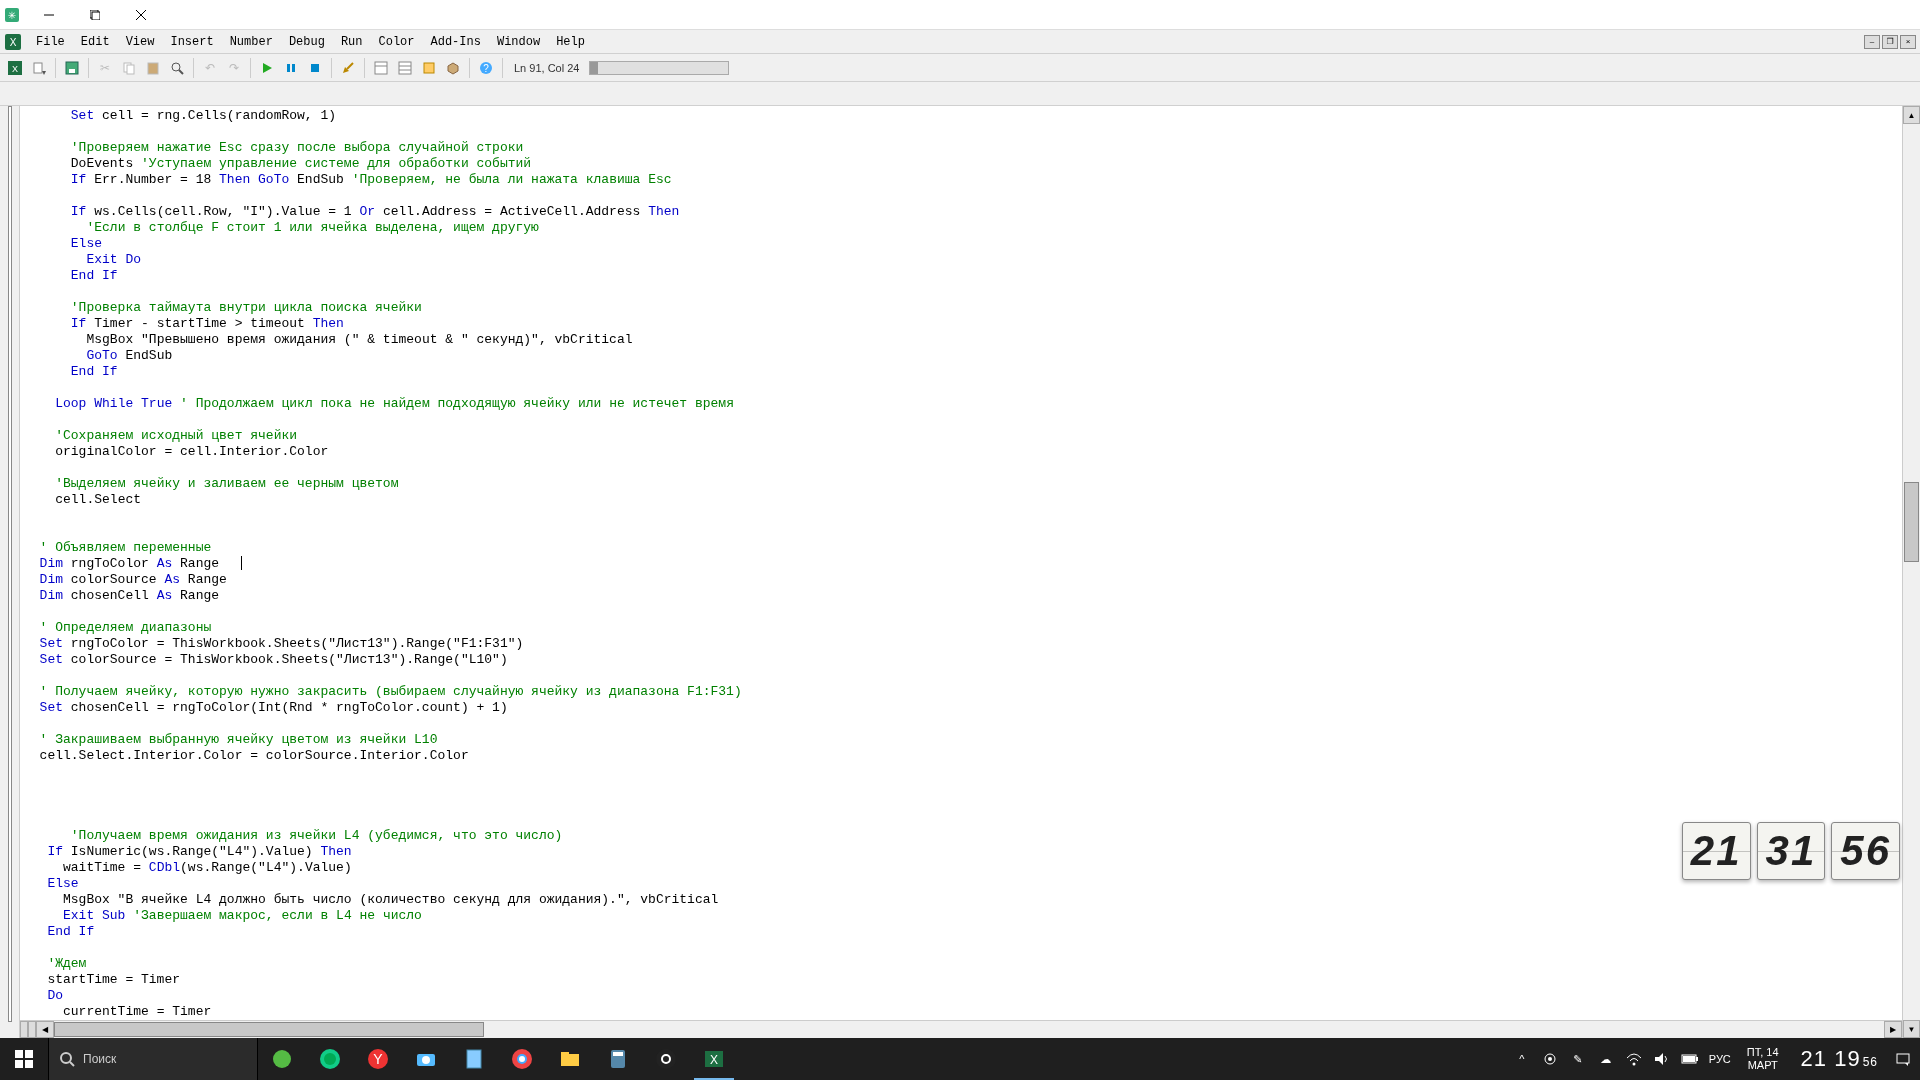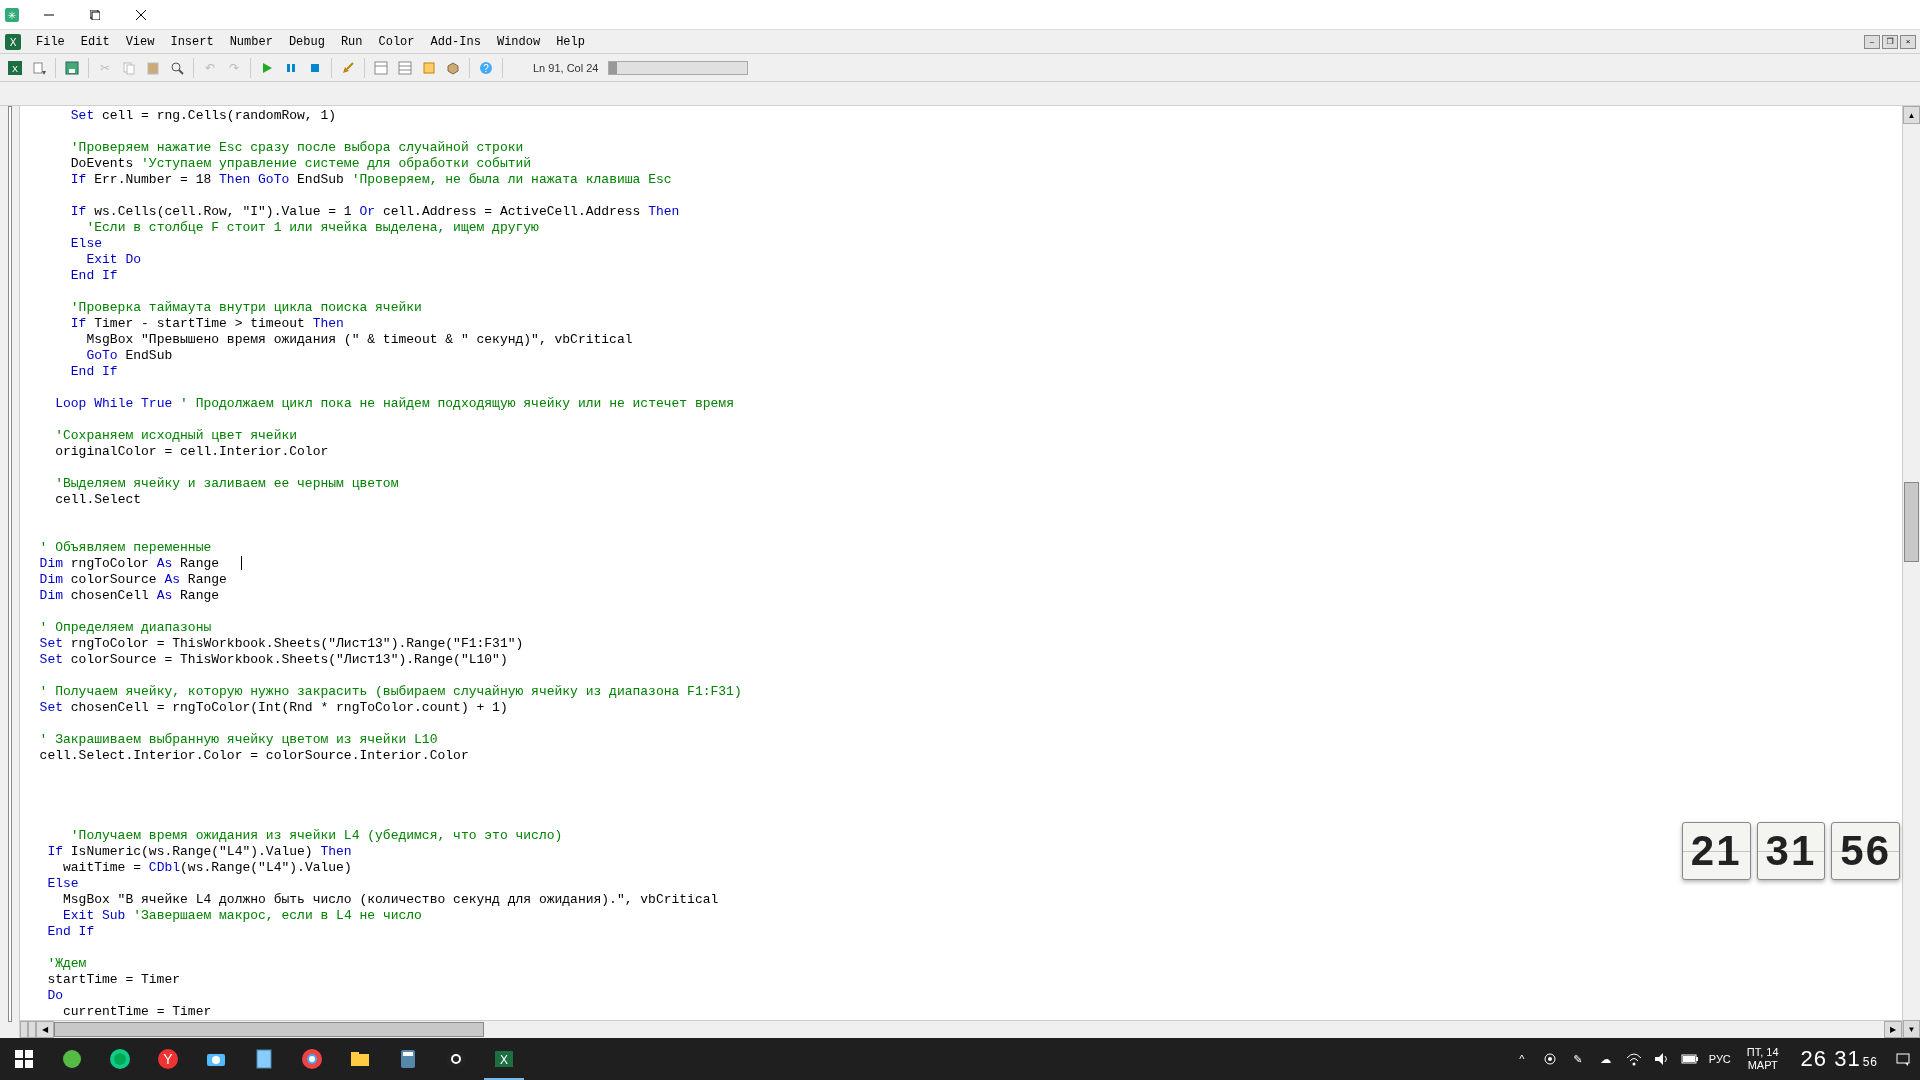--- a/index.html
+++ b/index.html
@@ -17,21 +17,21 @@
 .menubar .icon-left { width: 18px; height: 18px; margin-right: 6px; }
 .menubar .menu-item { padding: 2px 8px; font-size: 12px; color: #000; cursor: default; font-family: Liberation Mono, monospace; }
 .child-controls { position: absolute; right: 4px; display: flex; gap: 2px; }
 .child-controls .cc { width: 16px; height: 14px; border: 1px solid #888; background: #ddd; font-size: 8px; display: flex; align-items: center; justify-content: center; }
 
 
 .toolbar { height: 28px; background: #f0f0f0; display: flex; align-items: center; padding: 0 4px; border-bottom: 1px solid #d0d0d0; gap: 2px; }
 .toolbar .tb-btn { width: 22px; height: 22px; display: flex; align-items: center; justify-content: center; color: #555; border: 1px solid transparent; }
 .toolbar .tb-sep { width: 1px; height: 20px; background: #ccc; margin: 0 3px; }
 .toolbar .tb-btn.disabled { color: #bbb; }
-.toolbar .pos-label { margin-left: 21px; font-size: 11px; color: #333; padding: 0 4px; }
+.toolbar .pos-label { margin-left: 2px; font-size: 11px; color: #333; padding: 0 4px; }
 .toolbar .pos-bar { width: 140px; height: 14px; background: #e0e0e0; border: 1px solid #aaa; position: relative; margin-left: 4px; }
 .toolbar .pos-bar .thumb { position: absolute; left: 0; width: 8px; height: 12px; background: #999; }
 
 
 .dropdown-row { height: 24px; background: #f0f0f0; display: flex; align-items: center; padding: 2px 8px; gap: 8px; border-bottom: 1px solid #d0d0d0; }
 .dropdown-row select { font-size: 12px; height: 20px; background: #fff; border: 1px solid #888; }
 .dropdown-row .dd-left { flex: 1; }
 .dropdown-row .dd-right { flex: 1; }
 
 
@@ -51,21 +51,21 @@
 .vscroll .track { position: absolute; top: 18px; bottom: 18px; left: 0; right: 0; }
 .vscroll .thumb { position: absolute; left: 1px; right: 1px; top: 40%; height: 80px; background: #c8c8c8; border: 1px solid #888; }
 .hscroll { position: absolute; bottom: 0; left: 20px; right: 18px; height: 18px; background: #f0f0f0; border-top: 1px solid #ccc; display: flex; }
 .hscroll .arrow { width: 18px; background: #ddd; border: 1px solid #aaa; display: flex; align-items: center; justify-content: center; font-size: 8px; }
 .hscroll .track { flex: 1; position: relative; }
 .hscroll .thumb { position: absolute; top: 1px; bottom: 1px; left: 0; width: 430px; background: #c8c8c8; border: 1px solid #888; }
 .hscroll .splitter { width: 8px; background: #ddd; border: 1px solid #aaa; }
 
 
 .clock-widget { position: absolute; right: 20px; bottom: 200px; display: flex; gap: 6px; z-index: 50; }
-.clock-seg { background: #f4f4f0; border: 1px solid #888; border-radius: 3px; padding: 4px 8px; font-family: Arial, sans-serif; font-size: 42px; font-weight: bold; color: #222; box-shadow: 0 2px 4px rgba(0,0,0,0.3); position: relative; letter-spacing: 2px; }
+.clock-seg { background: #f4f4f0; border: 1px solid #888; border-radius: 3px; padding: 4px 8px; font-family: Arial, sans-serif; font-size: 42px; font-weight: bold; color: #222; box-shadow: 0 2px 4px rgba(0,0,0,0.3); position: relative; letter-spacing: 2px; font-style: italic; }
 .clock-seg::after { content: ""; position: absolute; left: 0; right: 0; top: 50%; height: 1px; background: rgba(0,0,0,0.2); }
 
 
 .taskbar { position: absolute; bottom: 0; left: 0; right: 0; height: 42px; background: #1f1f1f; display: flex; align-items: center; color: #fff; }
 .taskbar .start { width: 48px; height: 42px; display: flex; align-items: center; justify-content: center; }
 .taskbar .search { display: flex; align-items: center; background: #2b2b2b; height: 42px; width: 210px; padding: 0 10px; gap: 8px; color: #ccc; border-left: 1px solid #000; border-right: 1px solid #000;}
 .taskbar .task-icons { display: flex; align-items: center; height: 42px; }
 .taskbar .task-icons .ti { width: 48px; height: 42px; display: flex; align-items: center; justify-content: center; position: relative; }
 .taskbar .task-icons .ti.active::after { content: ""; position: absolute; bottom: 0; left: 4px; right: 4px; height: 2px; background: #76b9ed; }
 .taskbar .tray { margin-left: auto; display: flex; align-items: center; gap: 10px; padding: 0 8px; font-size: 11px; }
@@ -271,20 +271,29 @@
 
 <div class="taskbar">
   <div class="start">
     <svg width="18" height="18">
         <rect x="0" y="0" width="8" height="8" fill="#fff"></rect>
         <rect x="10" y="0" width="8" height="8" fill="#fff"></rect>
         <rect x="0" y="10" width="8" height="8" fill="#fff"></rect>
         <rect x="10" y="10" width="8" height="8" fill="#fff"></rect>
       </svg>
   </div>
+  <div class="search">
+    <span>
+        <svg width="16" height="16">
+          <circle cx="7" cy="7" r="5" fill="none" stroke="#ccc" stroke-width="2"></circle>
+          <line x1="11" y1="11" x2="15" y2="15" stroke="#ccc" stroke-width="2"></line>
+        </svg>
+      </span>
+    <span>Поиск</span>
+  </div>
   <div class="task-icons">
     <div class="ti">
         <svg width="24" height="24">
           <circle cx="12" cy="12" r="9" fill="#5b4"></circle>
         </svg>
       </div>
     <div class="ti">
         <svg width="24" height="24">
           <circle cx="12" cy="12" r="10" fill="#1c8"></circle>
           <circle cx="12" cy="12" r="6" fill="#0a5"></circle>
@@ -368,21 +377,21 @@
           <rect x="15" y="4" width="2" height="4" fill="#fff"></rect>
           <rect x="2" y="3" width="12" height="6" fill="#fff"></rect>
         </svg>
       </div>
     <span>РУС</span>
     <div class="datetime">
       <div>ПТ, 14</div>
       <div>МАРТ</div>
     </div>
     <div class="bigclock">
-      <span>26 31</span>
+      <span>21 19</span>
         <span class="sec">56</span>
     </div>
     <div class="tray-icon">
         <svg width="16" height="16">
           <rect x="2" y="3" width="12" height="9" fill="none" stroke="#fff"></rect>
           <polygon points="10,12 13,15 13,12" fill="#fff"></polygon>
         </svg>
       </div>
   </div>
 </div>

